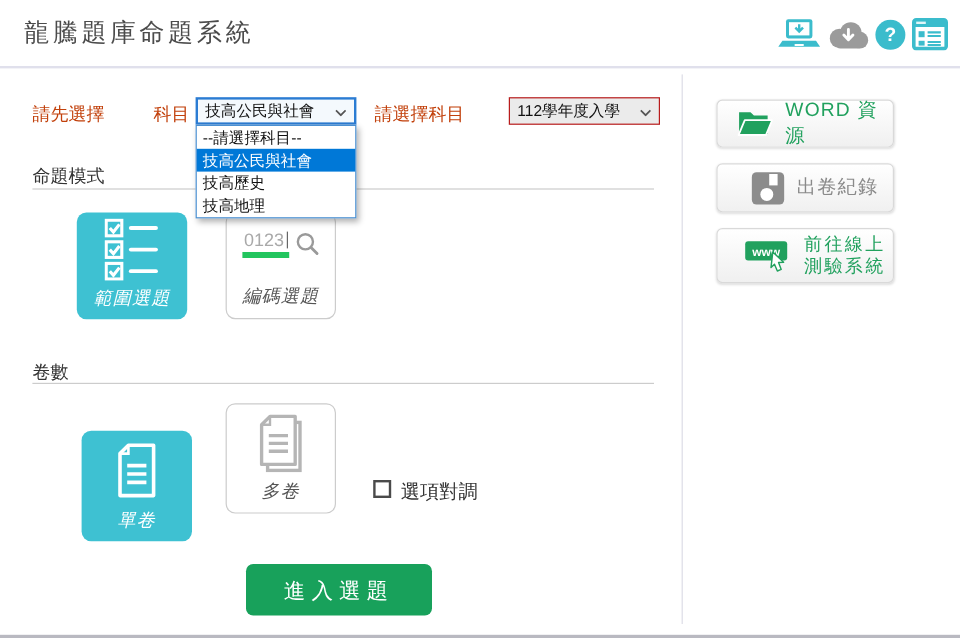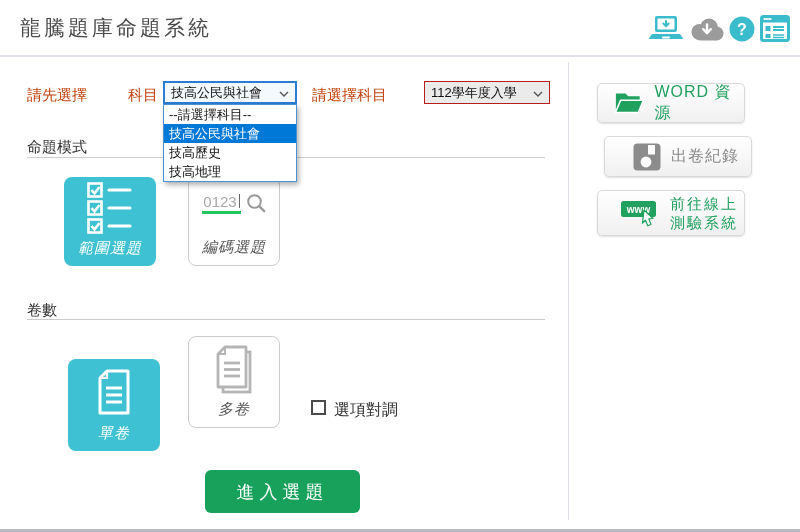--- a/index.html
+++ b/index.html
@@ -31,21 +31,21 @@
 
   .tile { position:absolute; width:92px; height:89px; border-radius:8px; display:flex; flex-direction:column; align-items:center; justify-content:flex-end; padding-bottom:8px; cursor:pointer; }
   .tile.teal { background:#3ec1d2; }
   .tile.plain { background:#fff; border:1px solid #ccc; }
   .tile .t-label { font-size:15px; letter-spacing:1px;font-style:italic; }
   .tile.teal .t-label { color:#fff; }
   .tile.plain .t-label { color:#555; }
   .tile .t-icon { flex:1; display:flex; align-items:center; justify-content:center; }
 
   .code-input-row { display:flex; align-items:center; gap:5px; margin-bottom:10px; }
-  .code-input { font-size:15px; color:#a9a9a9; border-bottom:3px solid #22c55e; padding:0 1px 1px 1px; display:flex; align-items:center; }
+  .code-input { font-size:15px; color:#a9a9a9; border-bottom:5px solid #22c55e; padding:0 1px 1px 1px; display:flex; align-items:center; }
   .caret { display:inline-block; width:1px; height:14px; background:#666; margin-left:2px; }
 
   .checkbox { position:absolute; left:311px; top:400px; width:15px; height:15px; border:2px solid #4a4a4a; background:#fff; cursor:pointer; }
   .checkbox-label { position:absolute; left:334px; top:400px; font-size:16px; color:#333; }
 
   .submit-btn { position:absolute; left:205px; top:470px; width:155px; height:43px; background:#18a15b; border:none; border-radius:6px; color:#fff; font-size:18px; letter-spacing:5px; font-family:inherit; cursor:pointer; display:flex; align-items:center; justify-content:center;text-align:right; }
 
   
   .v-divider { position:absolute; left:568px; top:62px; width:1px; height:458px; background:#dcdce6; }
   .side-btn { position:absolute; left:597px; width:148px; border:1px solid #d9d9d9; border-radius:5px; background:linear-gradient(#ffffff,#f0f0f0); box-shadow:0 1px 2px rgba(0,0,0,.13); display:flex; align-items:center; justify-content:center; gap:10px; cursor:pointer;padding-left:16px; }
@@ -219,21 +219,21 @@
   <div class="v-divider"></div>
 
   <div class="side-btn" style="top:83px; height:40px;">
     <svg width="32" height="26" viewBox="0 0 32 26">
       <path d="M2 3 h10 l3 3 h12 v16 h-25 z" fill="#21a15e"></path>
       <path d="M7 10 L31 10 L25.5 23 L1.5 23 Z" fill="#21a15e" stroke="#ffffff" stroke-width="1.6" stroke-linejoin="round"></path>
     </svg>
     <span class="s-text green-text">WORD 資源</span>
   </div>
 
-  <div class="side-btn" style="top:136px; height:41px;margin-left:7px;">
+  <div class="side-btn" style="top:136px; height:41px;">
     <svg width="28" height="28" viewBox="0 0 28 28">
       <rect x="0.5" y="0.5" width="27" height="27" rx="4" fill="#8c8c8c"></rect>
       <rect x="15" y="2" width="7" height="9.5" fill="#ffffff"></rect>
       <circle cx="13" cy="19" r="5.4" fill="#ffffff"></circle>
     </svg>
     <span class="s-text gray-text">出卷紀錄</span>
   </div>
 
   <div class="side-btn" style="top:190px; height:46px;">
     <svg width="40" height="32" viewBox="0 0 40 32">

